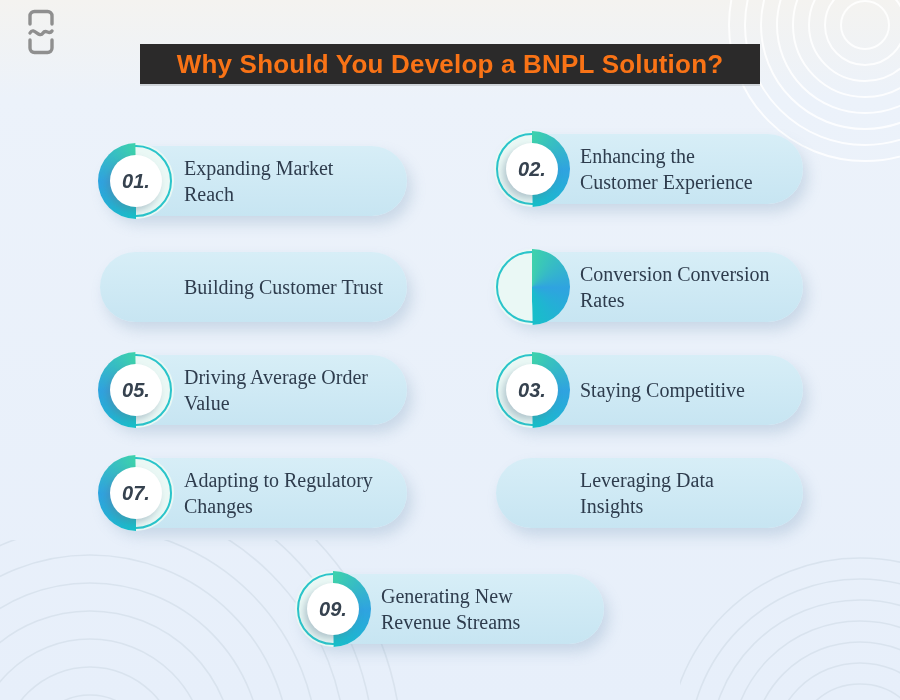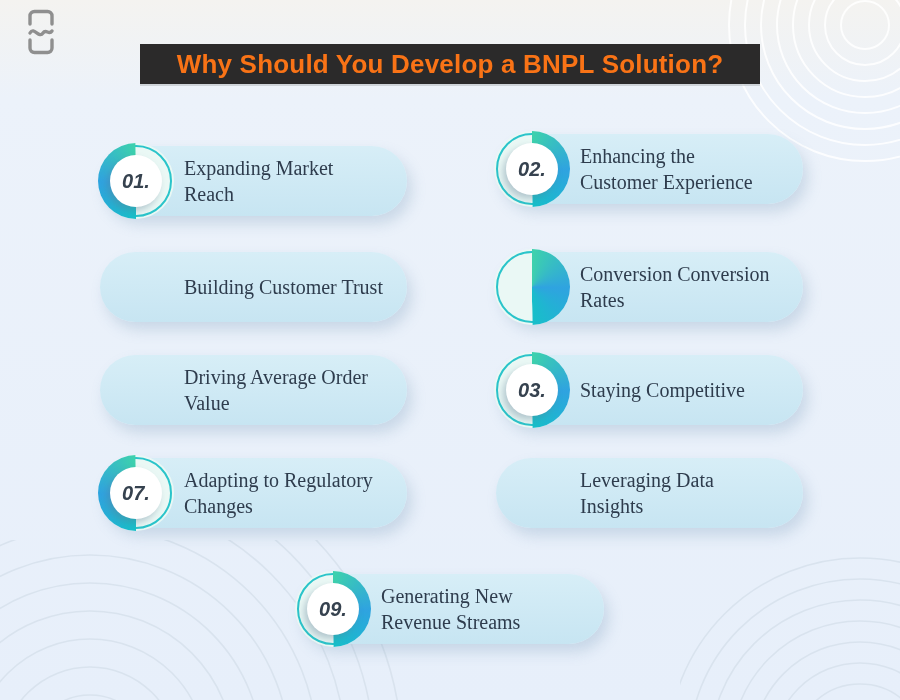--- a/index.html
+++ b/index.html
@@ -163,20 +163,27 @@
     <div class="pill"></div>
     <div class="badge">
       <div class="arc"></div>
       <div class="thick"></div>
     </div>
     <div class="label">Conversion Conversion
 Rates</div>
   </div>
       <div class="item ring-left" style="left: 100px; top: 355px;">
     <div class="pill"></div>
+    <div class="badge">
+      <div class="arc"></div>
+      <div class="thick"></div>
+      <div class="inner">
+        <span>05.</span>
+      </div>
+    </div>
     <div class="label">Driving Average Order
 Value</div>
   </div>
       <div class="item ring-right" style="left: 496px; top: 355px;">
     <div class="pill"></div>
     <div class="badge">
       <div class="arc"></div>
       <div class="thick"></div>
       <div class="inner">
         <span>03.</span>

